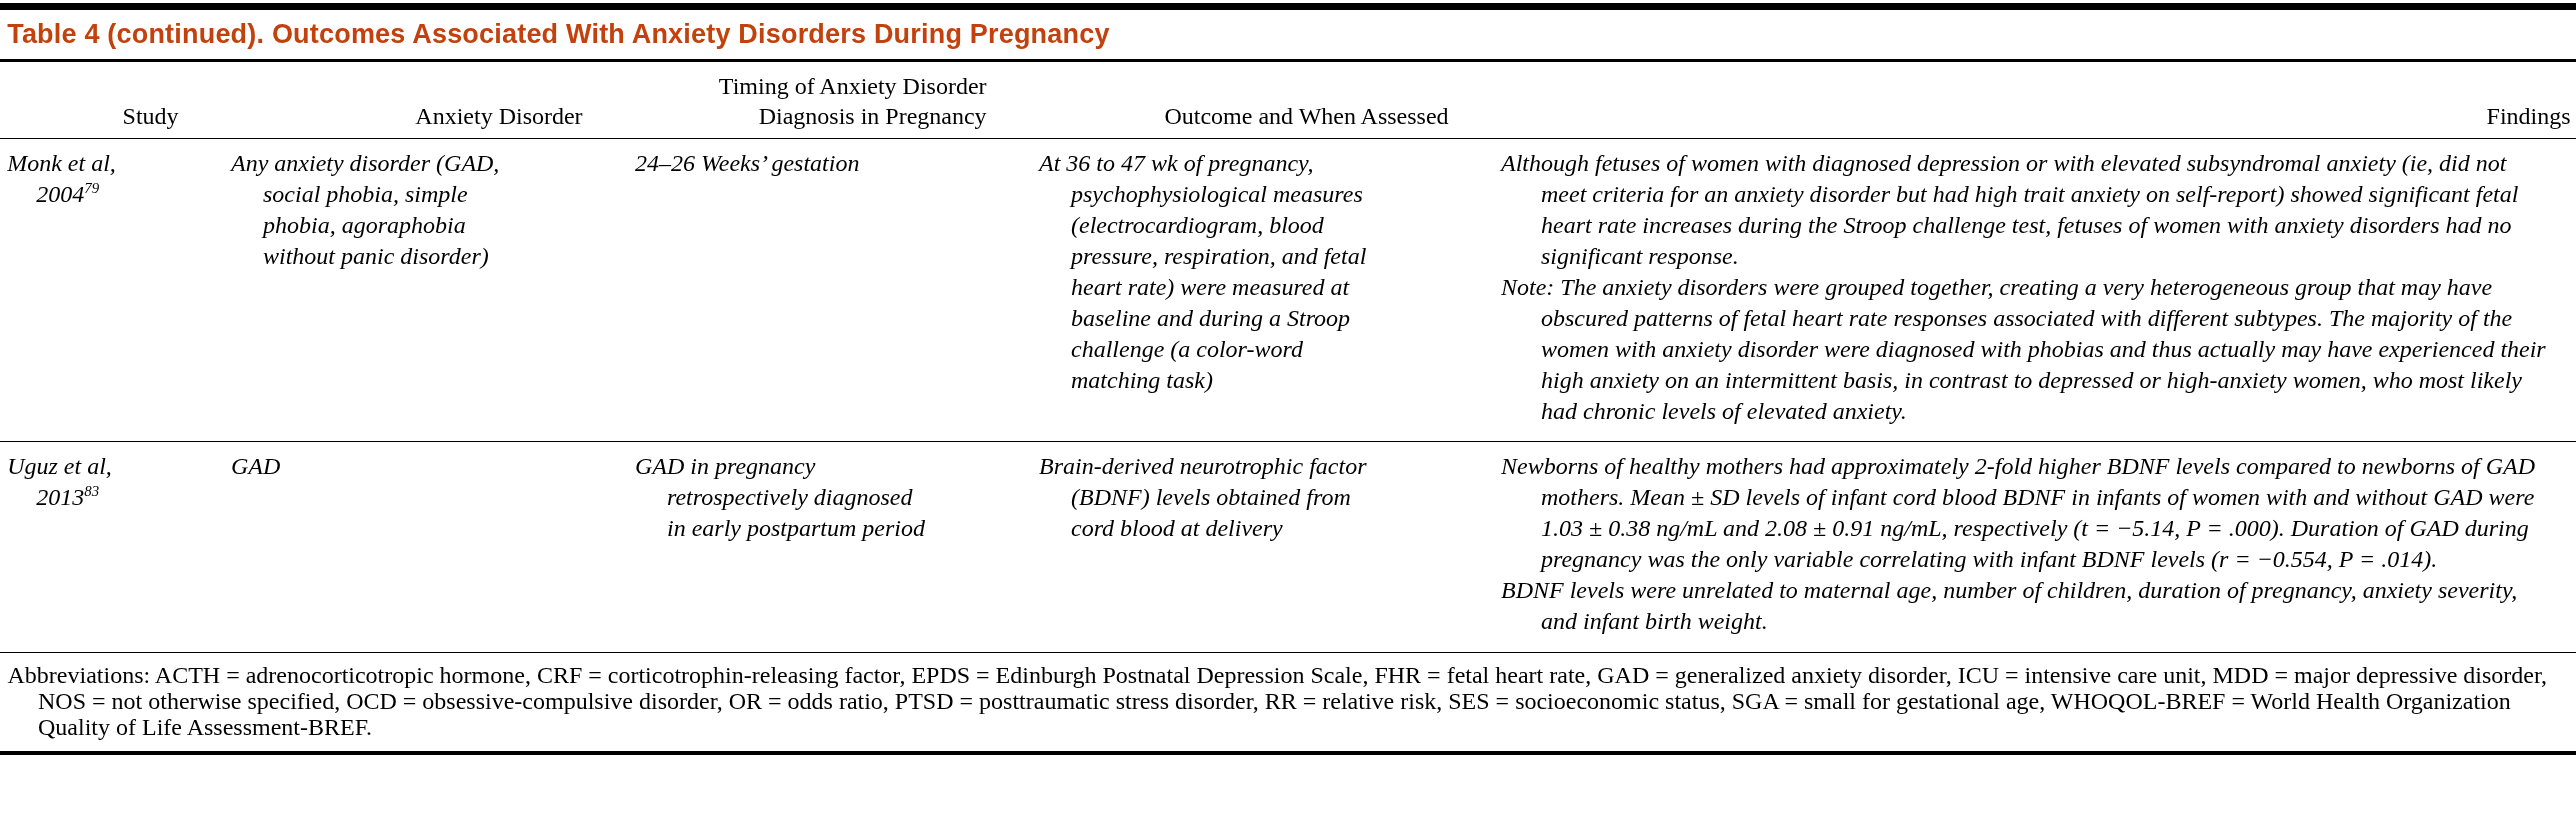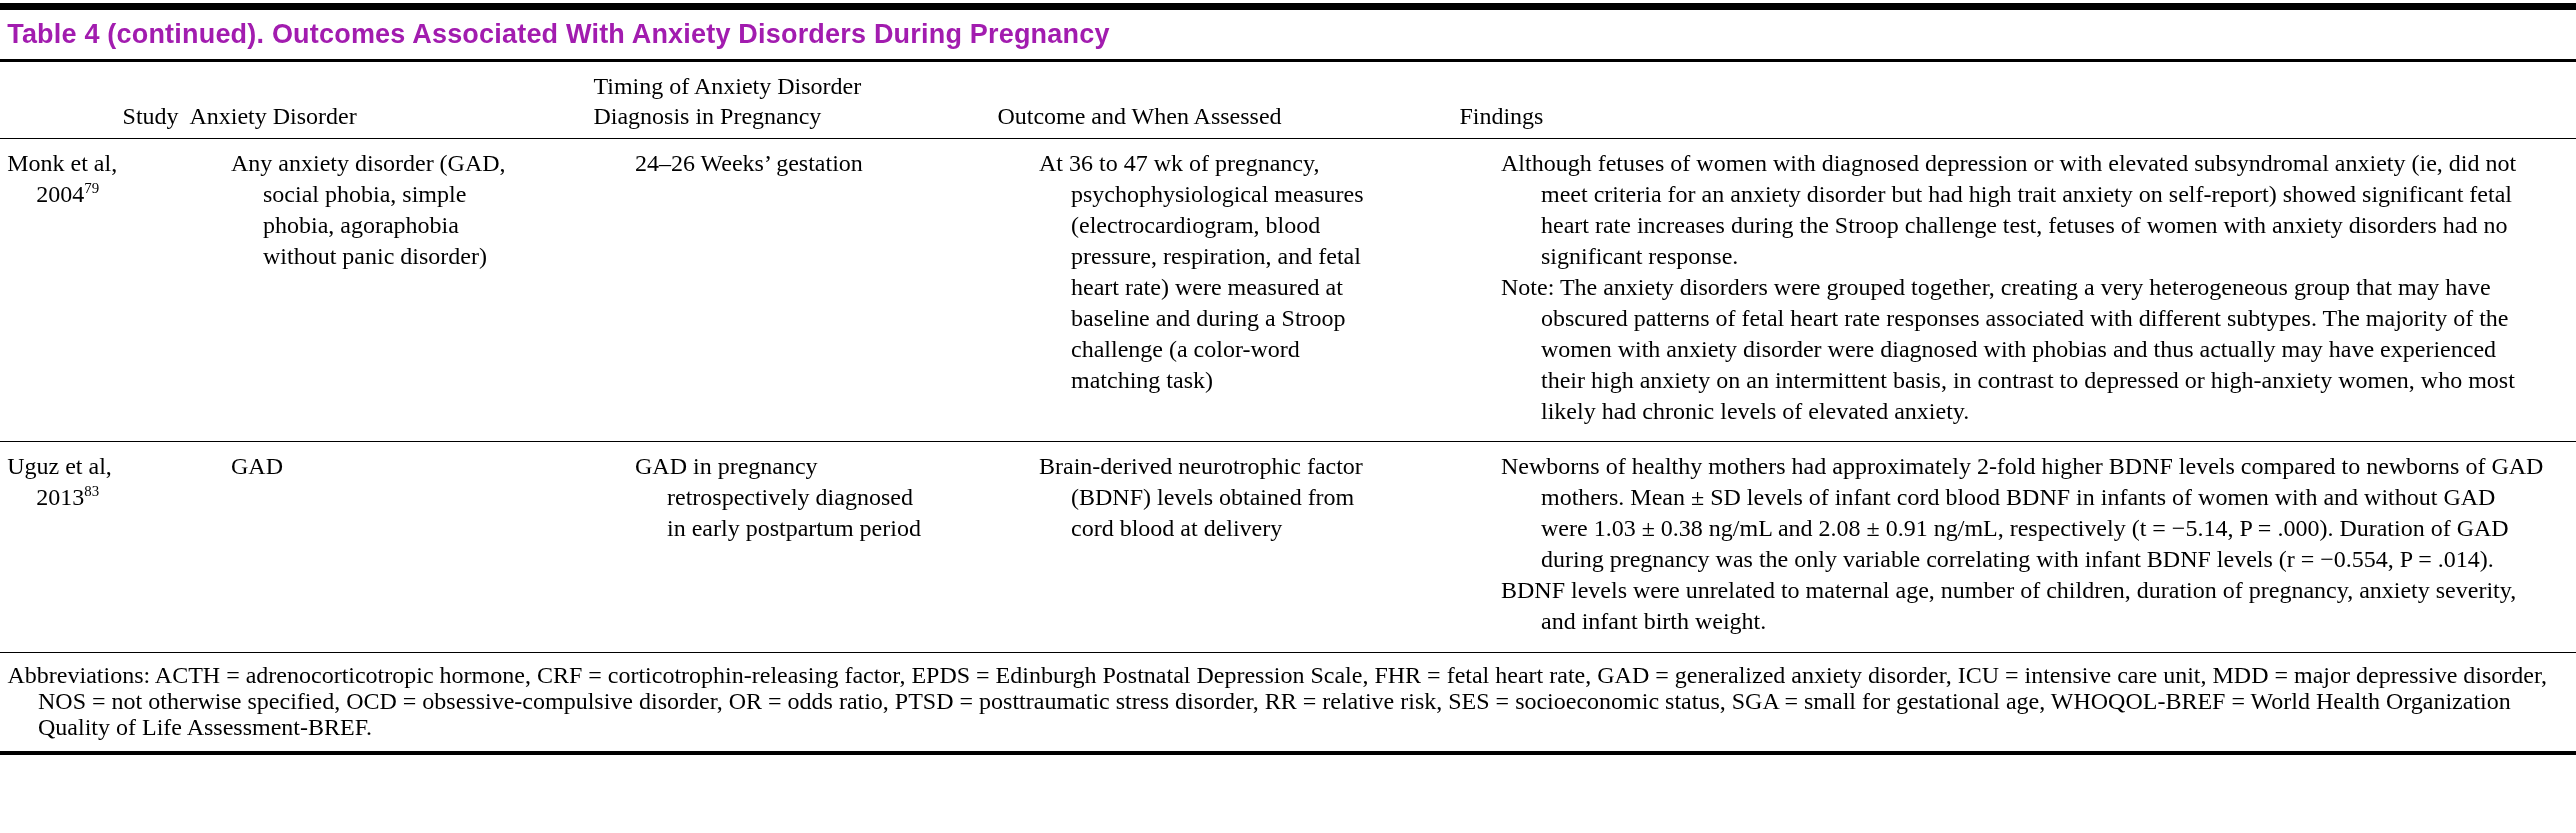--- a/index.html
+++ b/index.html
@@ -17,48 +17,49 @@
   .rule { width: 100%; background: #000000; }
   .rule.top    { height: 7.2px; }
   .rule.mid    { height: 2.7px; }
   .rule.thin   { height: 1.8px; }
   .rule.bottom { height: 3.6px; }
 
   .title {
     font-family: "Liberation Sans", sans-serif;
     font-weight: 700;
     font-size: 27px;
-    color: #a21caf;
+    color: #c2410c;
     padding: 9px 7.2px 9px 7.2px;
     letter-spacing: 0.2px;
   }
 
   table { width: 100%; border-collapse: collapse; table-layout: fixed; }
   col.c1 { width: 184px; }
   col.c2 { width: 404px; }
   col.c3 { width: 404px; }
   col.c4 { width: 462px; }
   col.c5 { width: auto; }
 
   thead tr { border-bottom: 1.8px solid #000000; }
   th {
     font-weight: normal;
-    text-align: left;
+    text-align: right;
     vertical-align: bottom;
     padding: 9px 5.4px 6.3px 5.4px;
     line-height: 30.5px;
   }
   th.col-study { text-align: right; padding-left: 7.2px; }
   .hdr { display: inline-block; }
   .hdr-narrow { max-width: 341px; }
 
   td.cell {
     vertical-align: top;
     padding: 9px 50px 14.4px 0;
     line-height: 31px;
+    font-style: italic;
   }
   td.cell.study    { padding-left: 7.2px; padding-right: 5.4px; }
   td.cell.timing   { padding-right: 63px; }
   td.cell.outcome  { padding-right: 63px; }
   td.cell.findings { padding-right: 30px; }
   tr.with-divider  { border-bottom: 1.8px solid #000000; }
 
   .hang { padding-left: 32px; text-indent: -32px; margin-left: 47px; }
   .findings .hang { padding-left: 40px; text-indent: -40px; }
   .year { padding-left: 29px; }

